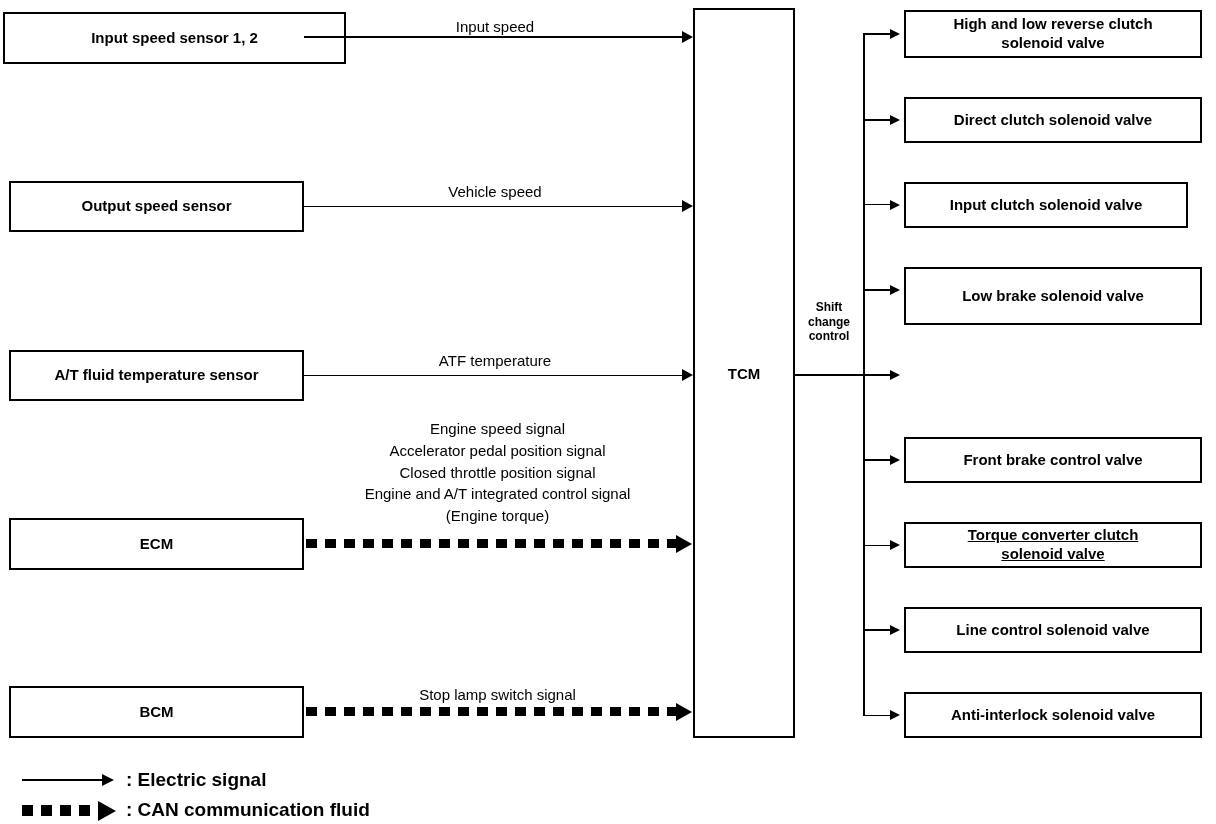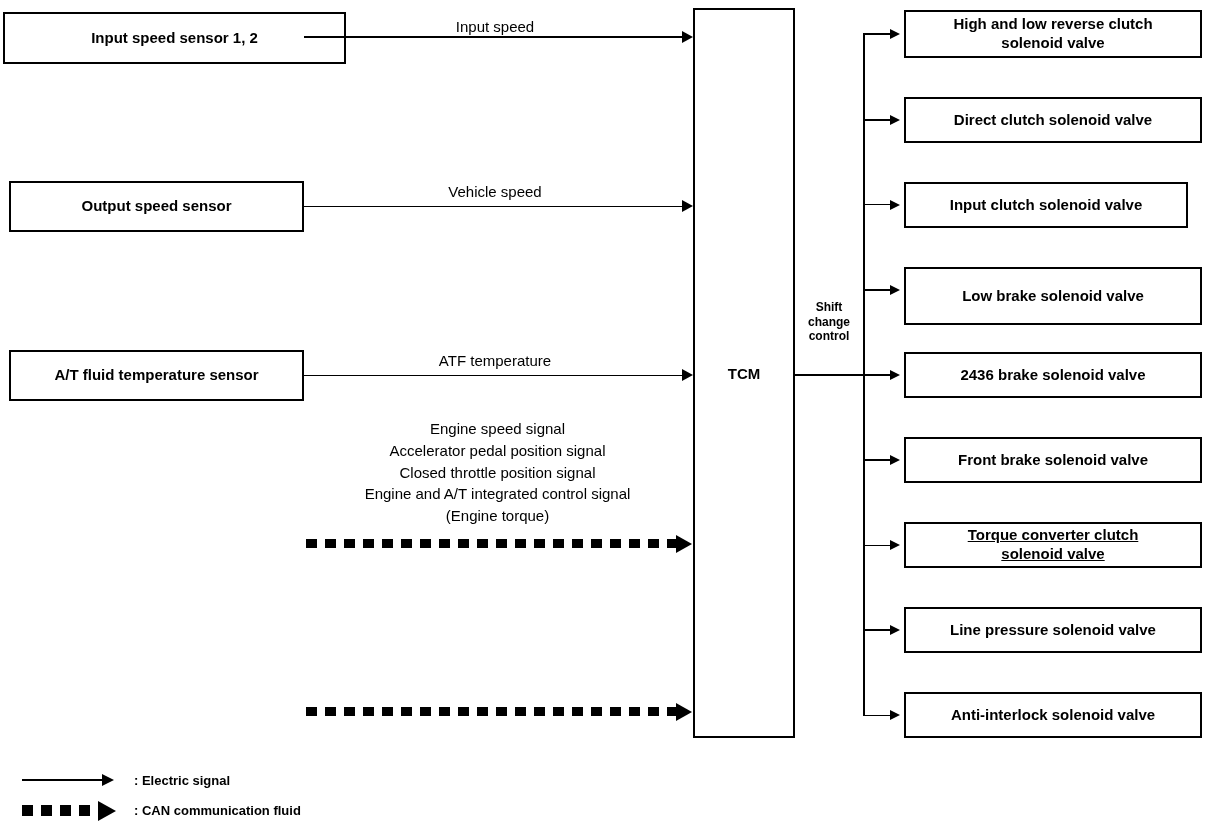--- a/index.html
+++ b/index.html
@@ -138,23 +138,23 @@
     height: 64px;
   }
   .legend-row {
     position: absolute;
     left: 22px;
     height: 24px;
     display: flex;
     align-items: center;
   }
   .legend-text {
-    font-size: 13px;
+    font-size: 19px;
     font-weight: bold;
-    margin-left: 16px;
+    margin-left: 8px;
     white-space: pre;
   }
   .legend-sample {
     position: relative;
     width: 96px;
     height: 18px;
   }
   .legend-sample .plain-line {
     position: absolute;
     left: 0;
@@ -200,21 +200,23 @@
 <body>
 
 <div id="diagram">
 
   <div class="box" style="left:3px; top:12px; width:343px; height:52px;">Input speed sensor 1, 2</div>
 
   <div class="box" style="left:9px; top:181px; width:295px; height:51px;">Output speed sensor</div>
 
   <div class="box" style="left:9px; top:350px; width:295px; height:51px;">A/T fluid temperature sensor</div>
 
-
+  <div class="box" style="left:9px; top:518px; width:295px; height:52px;">ECM</div>
+
+  <div class="box" style="left:9px; top:686px; width:295px; height:52px;">BCM</div>
 
   <div class="hline" style="left:304px; top:36px; width:382px;"></div>
   <div class="arrow-head" style="left:682px; top:31px;"></div>
   <div class="sig-label" style="left:345px; top:16px; width:300px;">Input speed</div>
 
   <div class="hline-thin" style="left:304px; top:206px; width:382px;"></div>
   <div class="arrow-head" style="left:682px; top:200px;"></div>
   <div class="sig-label" style="left:345px; top:181px; width:300px;">Vehicle speed</div>
 
   <div class="hline-thin" style="left:304px; top:375px; width:382px;"></div>
@@ -224,20 +226,21 @@
   <div class="can-line" style="left:306px; top:539px; width:372px;"></div>
   <div class="arrow-head fat" style="left:676px; top:535px;"></div>
   <div class="sig-label" style="left:300px; top:418px; width:395px;">Engine speed signal
 Accelerator pedal position signal
 Closed throttle position signal
 Engine and A/T integrated control signal
 (Engine torque)</div>
 
   <div class="can-line" style="left:306px; top:707px; width:372px;"></div>
   <div class="arrow-head fat" style="left:676px; top:703px;"></div>
+  <div class="sig-label" style="left:300px; top:684px; width:395px;">Stop lamp switch signal</div>
 
   <div id="tcm-box">TCM</div>
 
   <div id="shift-change-label">Shift
 change
 control</div>
 
   <div class="hline" style="left:793px; top:374px; width:72px;"></div>
 
   <div class="vline" style="left:863px; top:34px; height:682px;"></div>
@@ -254,34 +257,33 @@
   <div class="hline-thin" style="left:863px; top:204px; width:30px;"></div>
   <div class="arrow-head small" style="left:890px; top:200px;"></div>
   <div class="box" style="left:904px; top:182px; width:284px; height:46px;">Input clutch solenoid valve</div>
 
   <div class="hline" style="left:863px; top:289px; width:30px;"></div>
   <div class="arrow-head small" style="left:890px; top:285px;"></div>
   <div class="box" style="left:904px; top:267px; width:298px; height:58px;">Low brake solenoid valve</div>
 
   <div class="hline" style="left:863px; top:374px; width:30px;"></div>
   <div class="arrow-head small" style="left:890px; top:370px;"></div>
-  <div class="box" style="left:904px; top:352px; width:298px; height:46px;">2436 brake solenoid valve</div>
 
   <div class="hline" style="left:863px; top:459px; width:30px;"></div>
   <div class="arrow-head small" style="left:890px; top:455px;"></div>
-  <div class="box" style="left:904px; top:437px; width:298px; height:46px;">Front brake solenoid valve</div>
+  <div class="box" style="left:904px; top:437px; width:298px; height:46px;">Front brake control valve</div>
 
   <div class="hline-thin" style="left:863px; top:545px; width:30px;"></div>
   <div class="arrow-head small" style="left:890px; top:540px;"></div>
   <div class="box tall-box" style="left:904px; top:522px; width:298px; height:46px;text-decoration:underline;">Torque converter clutch
 solenoid valve</div>
 
   <div class="hline" style="left:863px; top:629px; width:30px;"></div>
   <div class="arrow-head small" style="left:890px; top:625px;"></div>
-  <div class="box" style="left:904px; top:607px; width:298px; height:46px;">Line pressure solenoid valve</div>
+  <div class="box" style="left:904px; top:607px; width:298px; height:46px;">Line control solenoid valve</div>
 
   <div class="hline-thin" style="left:863px; top:715px; width:30px;"></div>
   <div class="arrow-head small" style="left:890px; top:710px;"></div>
   <div class="box" style="left:904px; top:692px; width:298px; height:46px;">Anti-interlock solenoid valve</div>
 
   <div id="legend">
     <div class="legend-row" style="top:12px;">
       <span class="legend-sample">
         <span class="plain-line"></span>
           <span class="plain-head"></span>

